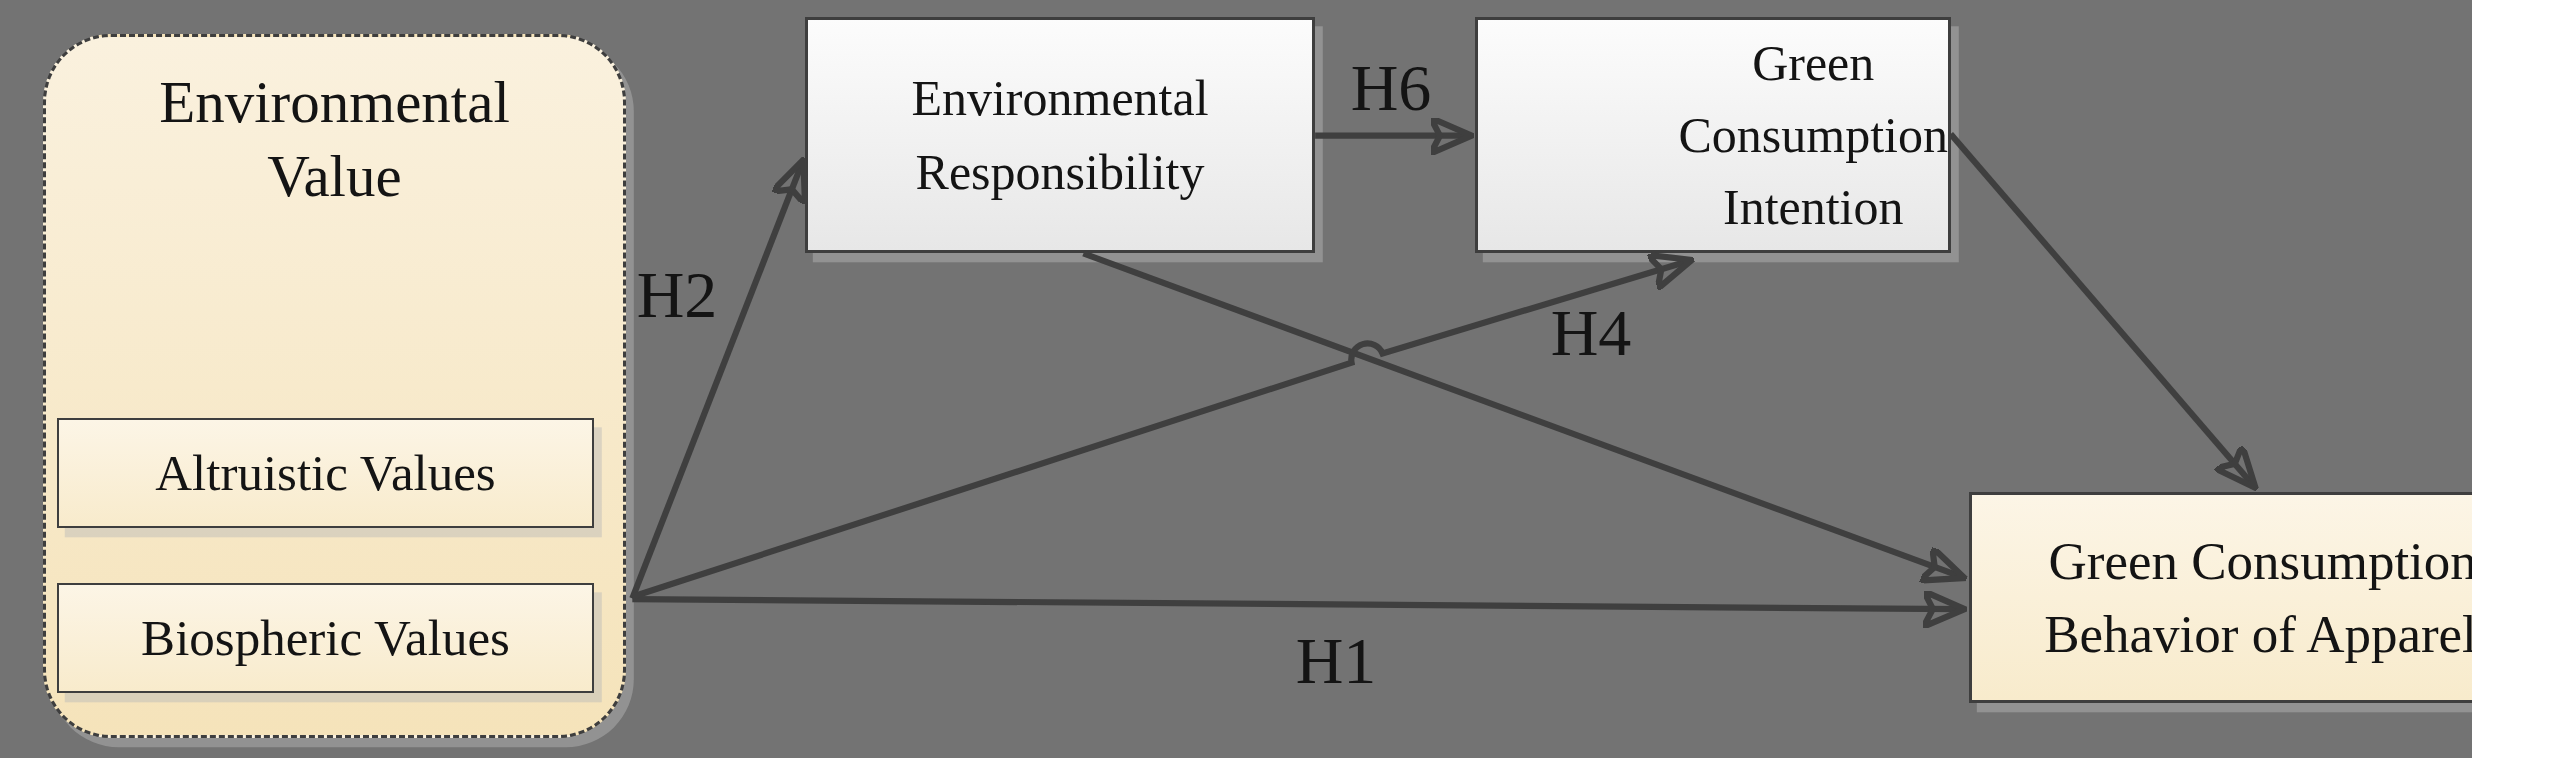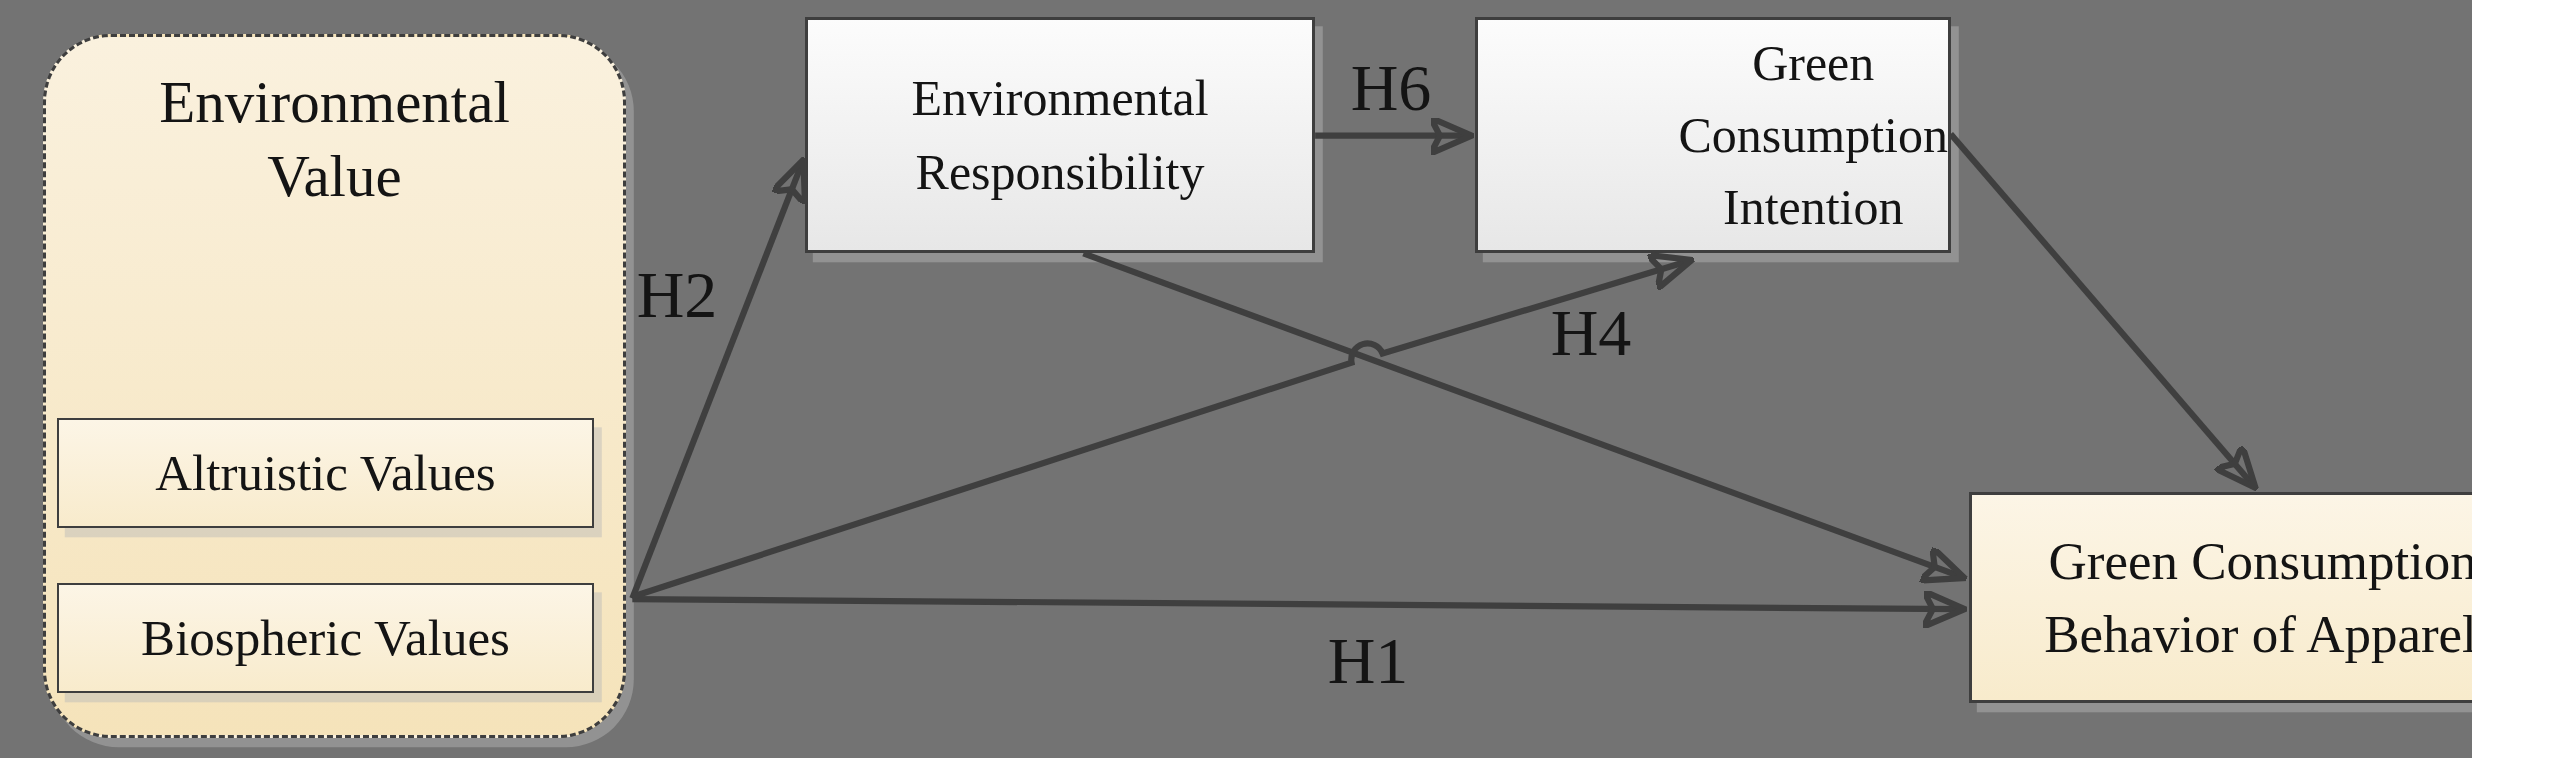--- a/index.html
+++ b/index.html
@@ -91,16 +91,16 @@
     <path d="M 815 773 L 2532 786" marker-end="url(#ah)"></path>
     <path d="M 1397 327 L 2532 745" marker-end="url(#ah)"></path>
     <path d="M 815 770 L 1743 468 A 21 21 0 0 1 1783 456 L 2180 336" marker-end="url(#ah)"></path>
     <path d="M 1696 175 L 1896 175" marker-end="url(#ah)"></path>
     <path d="M 2516 173 L 2908 628" marker-end="url(#ah)"></path>
   </svg>
 
   <div class="hlabel" style="left:677px; top:295px;">H2</div>
   <div class="hlabel" style="left:1391px; top:88px;">H6</div>
   <div class="hlabel" style="left:1591px; top:333px;">H4</div>
-  <div class="hlabel" style="left:1368px; top:661px;text-align:right;">H1</div>
+  <div class="hlabel" style="left:1336px; top:661px;text-align:right;">H1</div>
 
 </div>
 
 
 </body></html>

